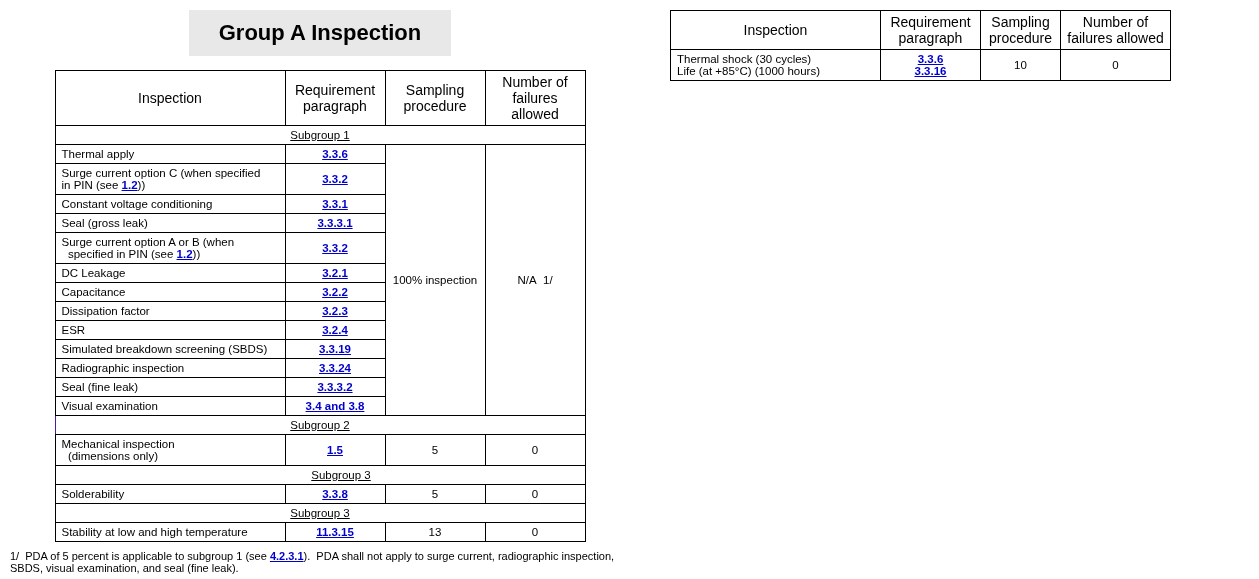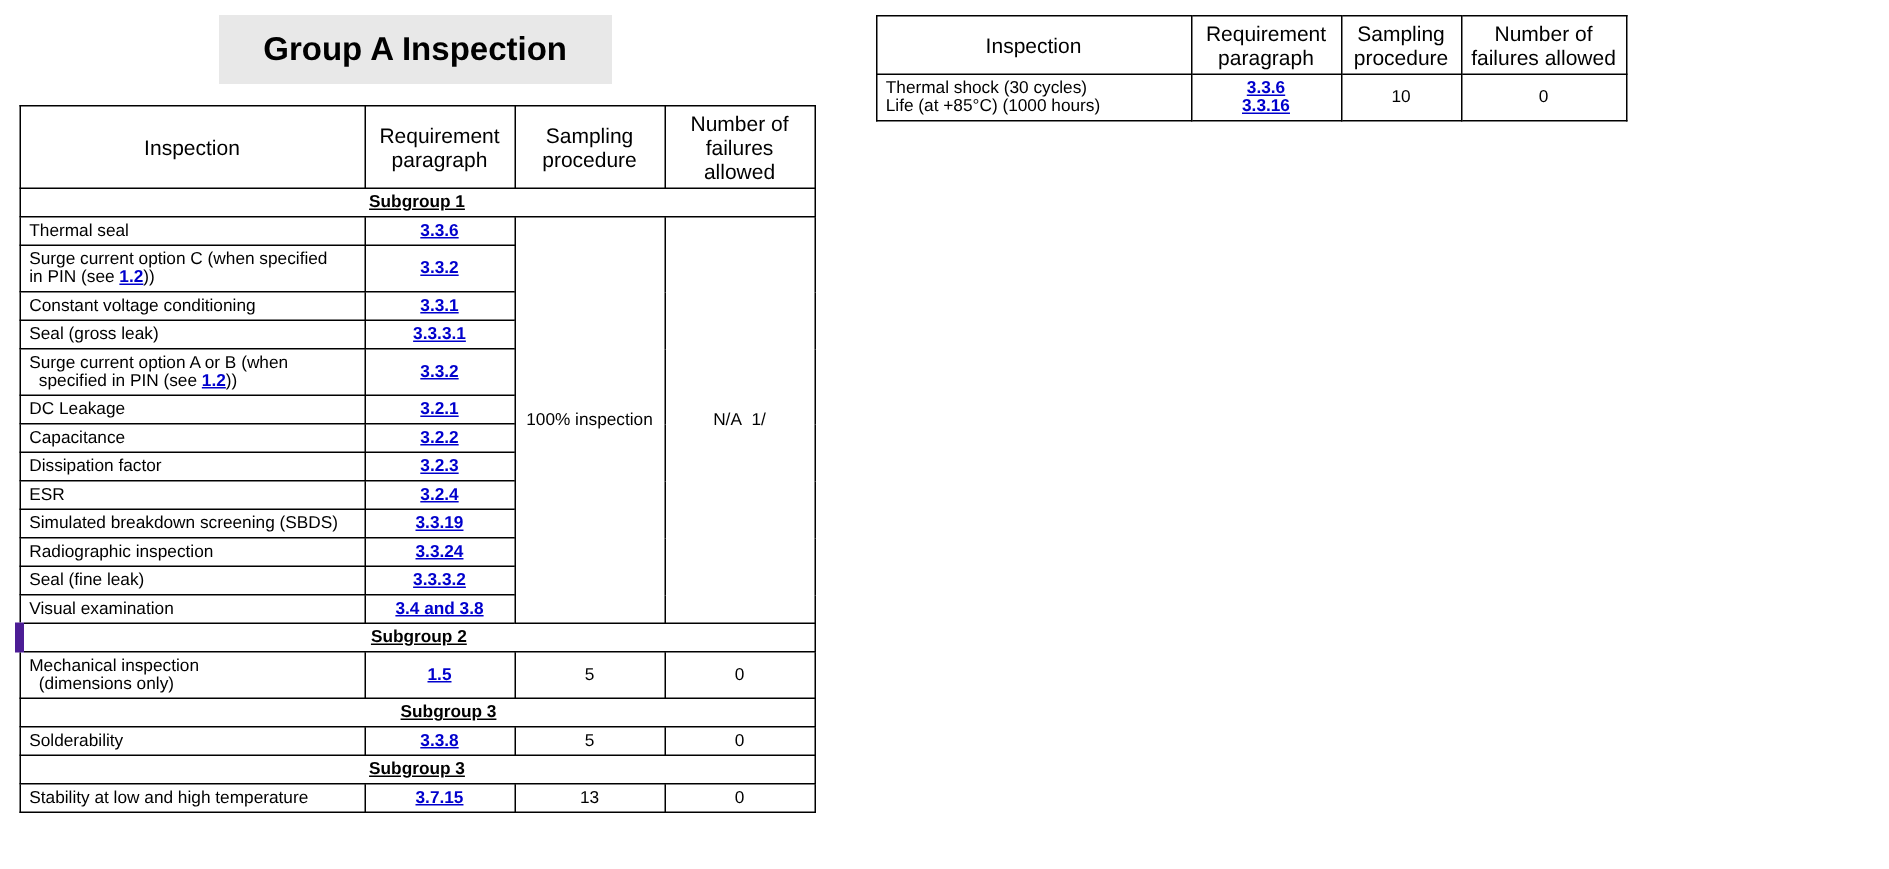--- a/index.html
+++ b/index.html
@@ -69,21 +69,21 @@
     }
 
     .header-row th {
       text-align: center;
       font-weight: normal;
       font-size: 14px;
     }
 
     .subgroup-row td {
       text-align: center;
-      font-weight: bold;
+      font-weight: normal;
       border-left: 2px solid #000;
       margin-left: 18px;
     }
 
     .link {
       color: #0000cc;
       text-decoration: underline;
       font-weight: bold;
     }
 
@@ -137,21 +137,21 @@
         </thead>
         <tbody>
 
           <tr class="subgroup-row">
             <td colspan="4" style="text-align:center; border-left:1px solid #000;">
               <u>Subgroup 1</u>
             </td>
           </tr>
 
           <tr>
-            <td>Thermal seal</td>
+            <td>Thermal apply</td>
             <td class="center-text link">3.3.6</td>
             <td rowspan="13" class="center-text">100% inspection</td>
             <td rowspan="13" class="center-text">N/A&nbsp;&nbsp;1/</td>
           </tr>
           <tr>
             <td>Surge current option C (when specified<br>in PIN (see <span class="link">1.2</span>))</td>
             <td class="center-text link">3.3.2</td>
           </tr>
           <tr>
             <td>Constant voltage conditioning</td>
@@ -192,21 +192,21 @@
           <tr>
             <td>Seal (fine leak)</td>
             <td class="center-text link">3.3.3.2</td>
           </tr>
           <tr>
             <td>Visual examination</td>
             <td class="center-text link">3.4 and 3.8</td>
           </tr>
 
           <tr class="subgroup-row">
-            <td colspan="4" style="text-align:center; border-left:6px solid #4c1d95;">
+            <td colspan="4" style="text-align:center; border-left:1px solid #4c1d95;">
               <u>Subgroup 2</u>
             </td>
           </tr>
           <tr>
             <td>Mechanical inspection<br>&nbsp;&nbsp;(dimensions only)</td>
             <td class="center-text link">1.5</td>
             <td class="center-text">5</td>
             <td class="center-text">0</td>
           </tr>
 
@@ -222,27 +222,30 @@
             <td class="center-text">0</td>
           </tr>
 
           <tr class="subgroup-row">
             <td colspan="4" style="text-align:center; border-left:1px solid #000;">
               <u>Subgroup 3</u>
             </td>
           </tr>
           <tr>
             <td>Stability at low and high temperature</td>
-            <td class="center-text link">3.7.15</td>
+            <td class="center-text link">11.3.15</td>
             <td class="center-text">13</td>
             <td class="center-text">0</td>
           </tr>
         </tbody>
       </table>
 
+      <div class="footnote">
+        <span>1/&nbsp;&nbsp;PDA of 5 percent is applicable to subgroup 1 (see <span class="link">4.2.3.1</span>).&nbsp;&nbsp;PDA shall not apply to surge current, radiographic inspection, SBDS, visual examination, and seal (fine leak).</span>
+      </div>
     </div>
 
     <div class="group-section group-b-section">
       <table>
         <thead>
           <tr class="header-row">
             <th class="col-inspection-b" style="width:210px;">Inspection</th>
             <th class="col-req-b" style="width:100px;">Requirement paragraph</th>
             <th class="col-sampling-b" style="width:80px;">Sampling procedure</th>
             <th class="col-failures-b" style="width:110px;">Number of failures allowed</th>

